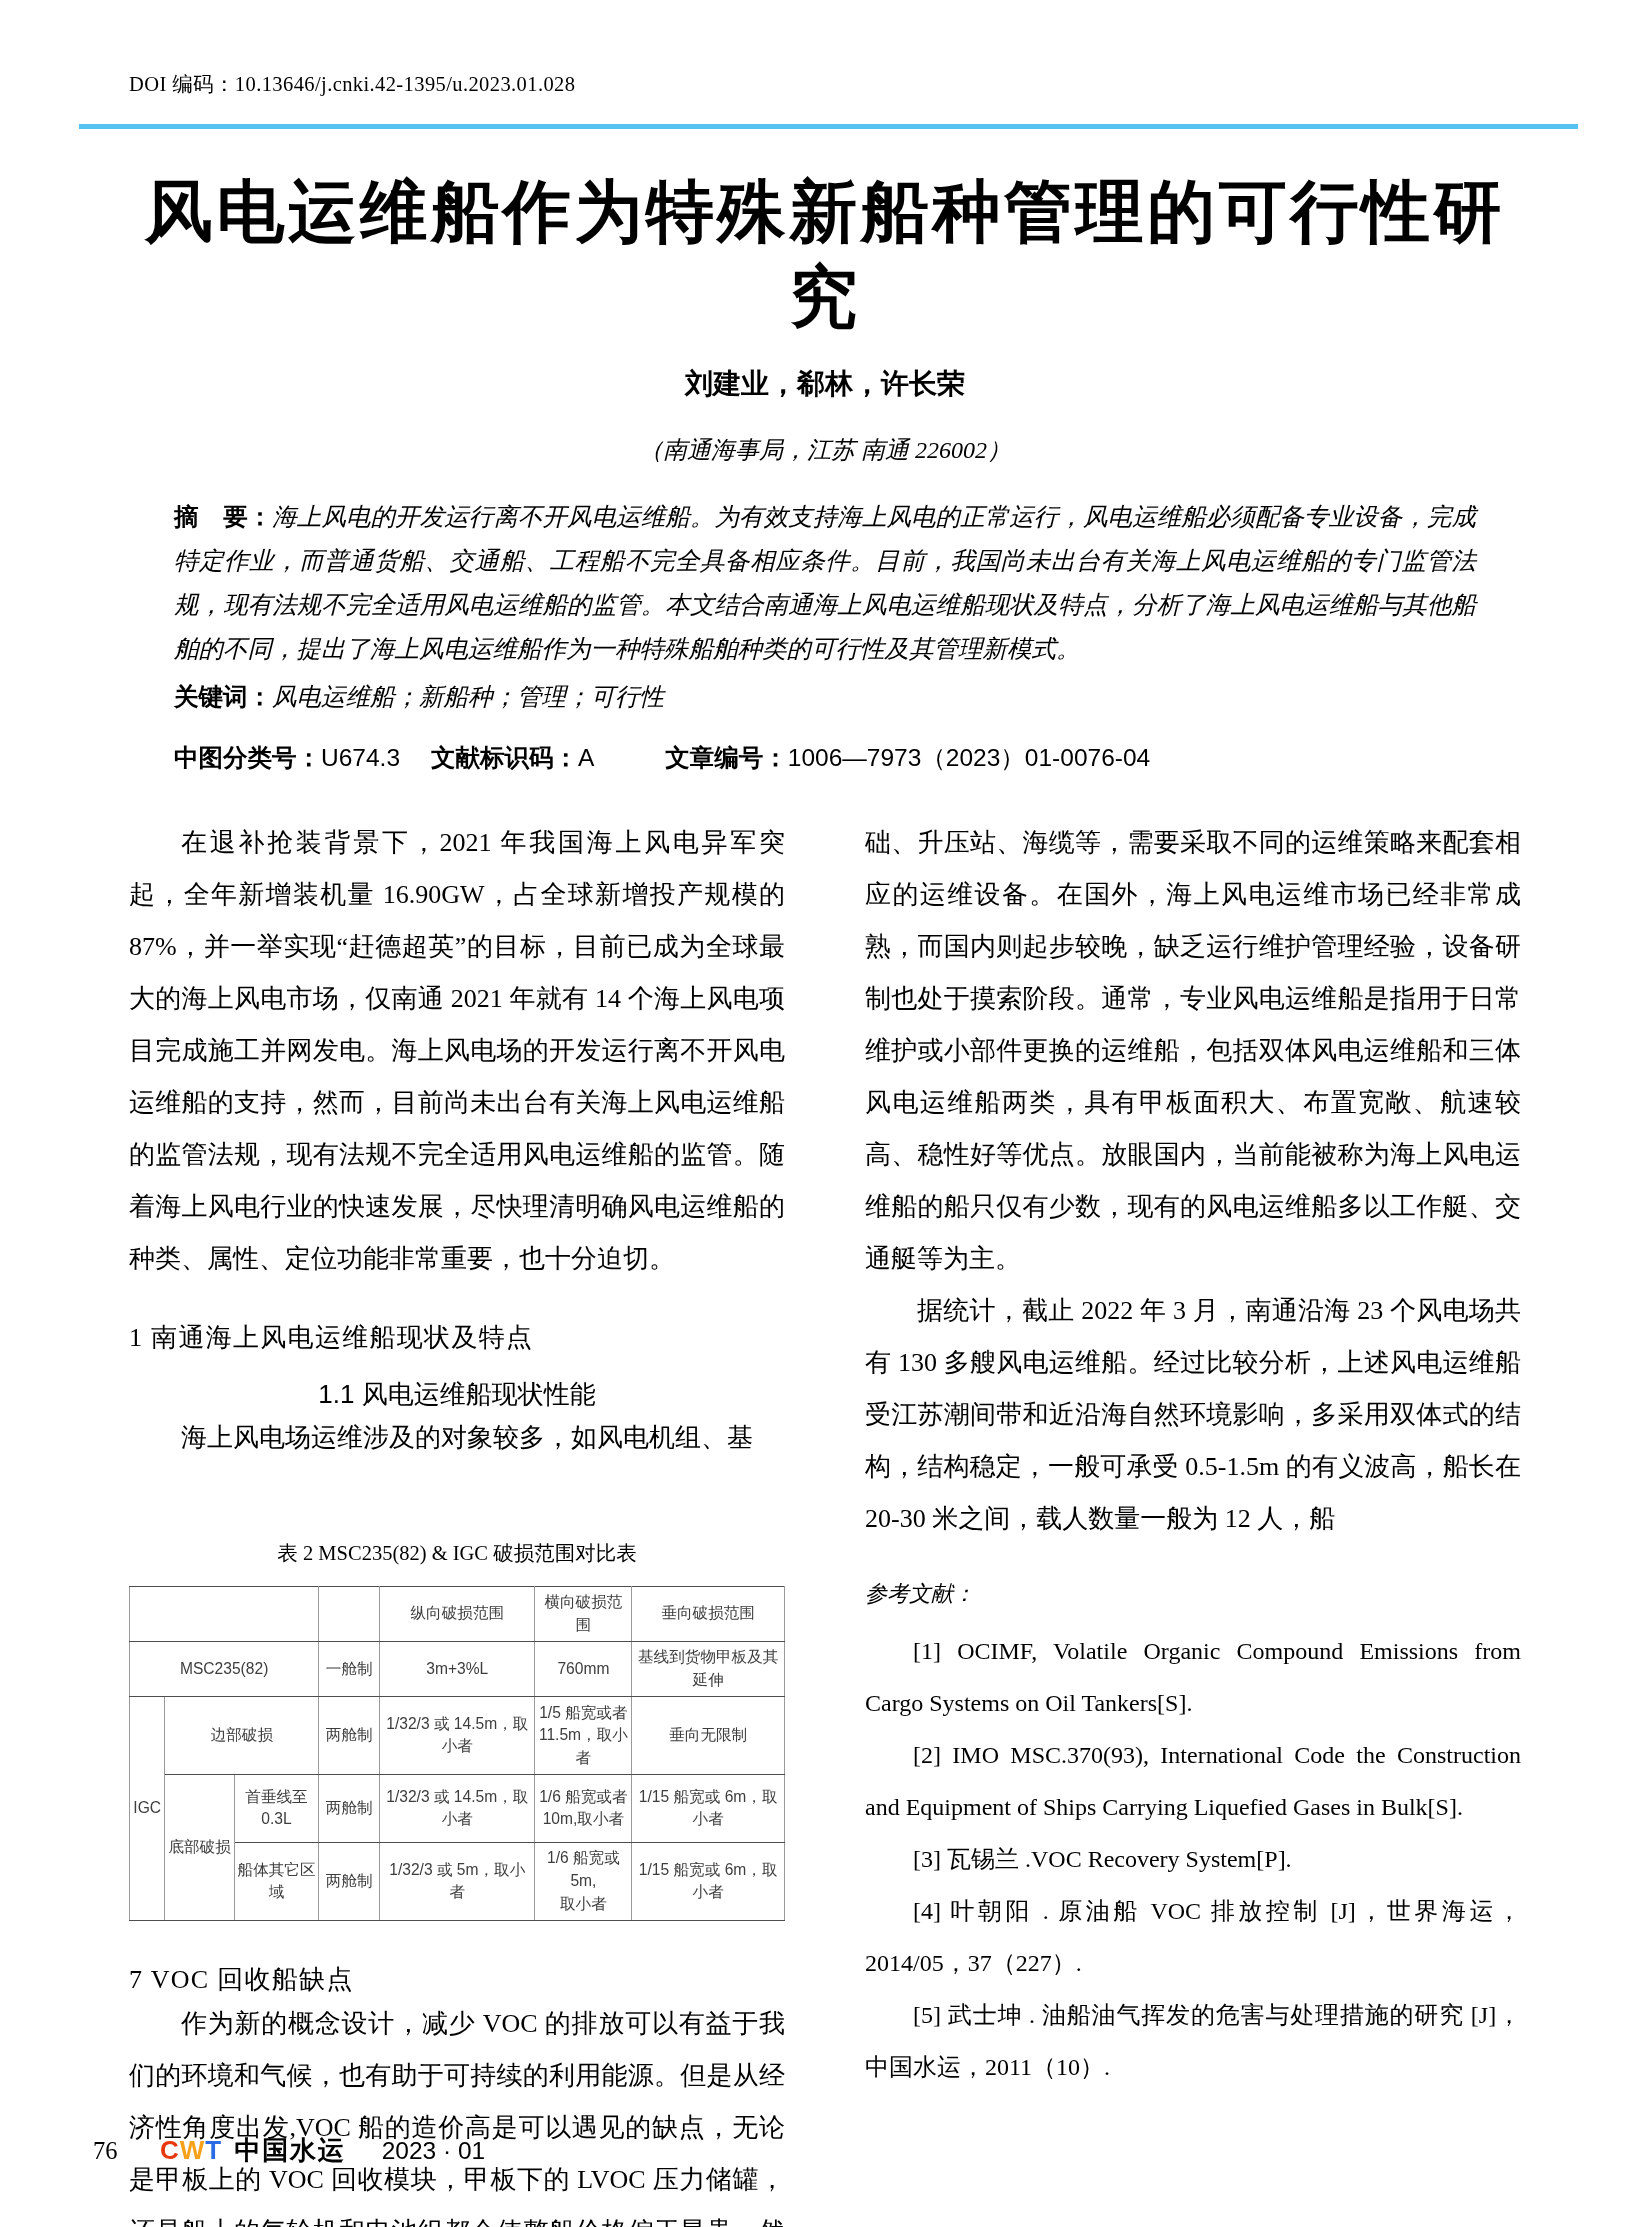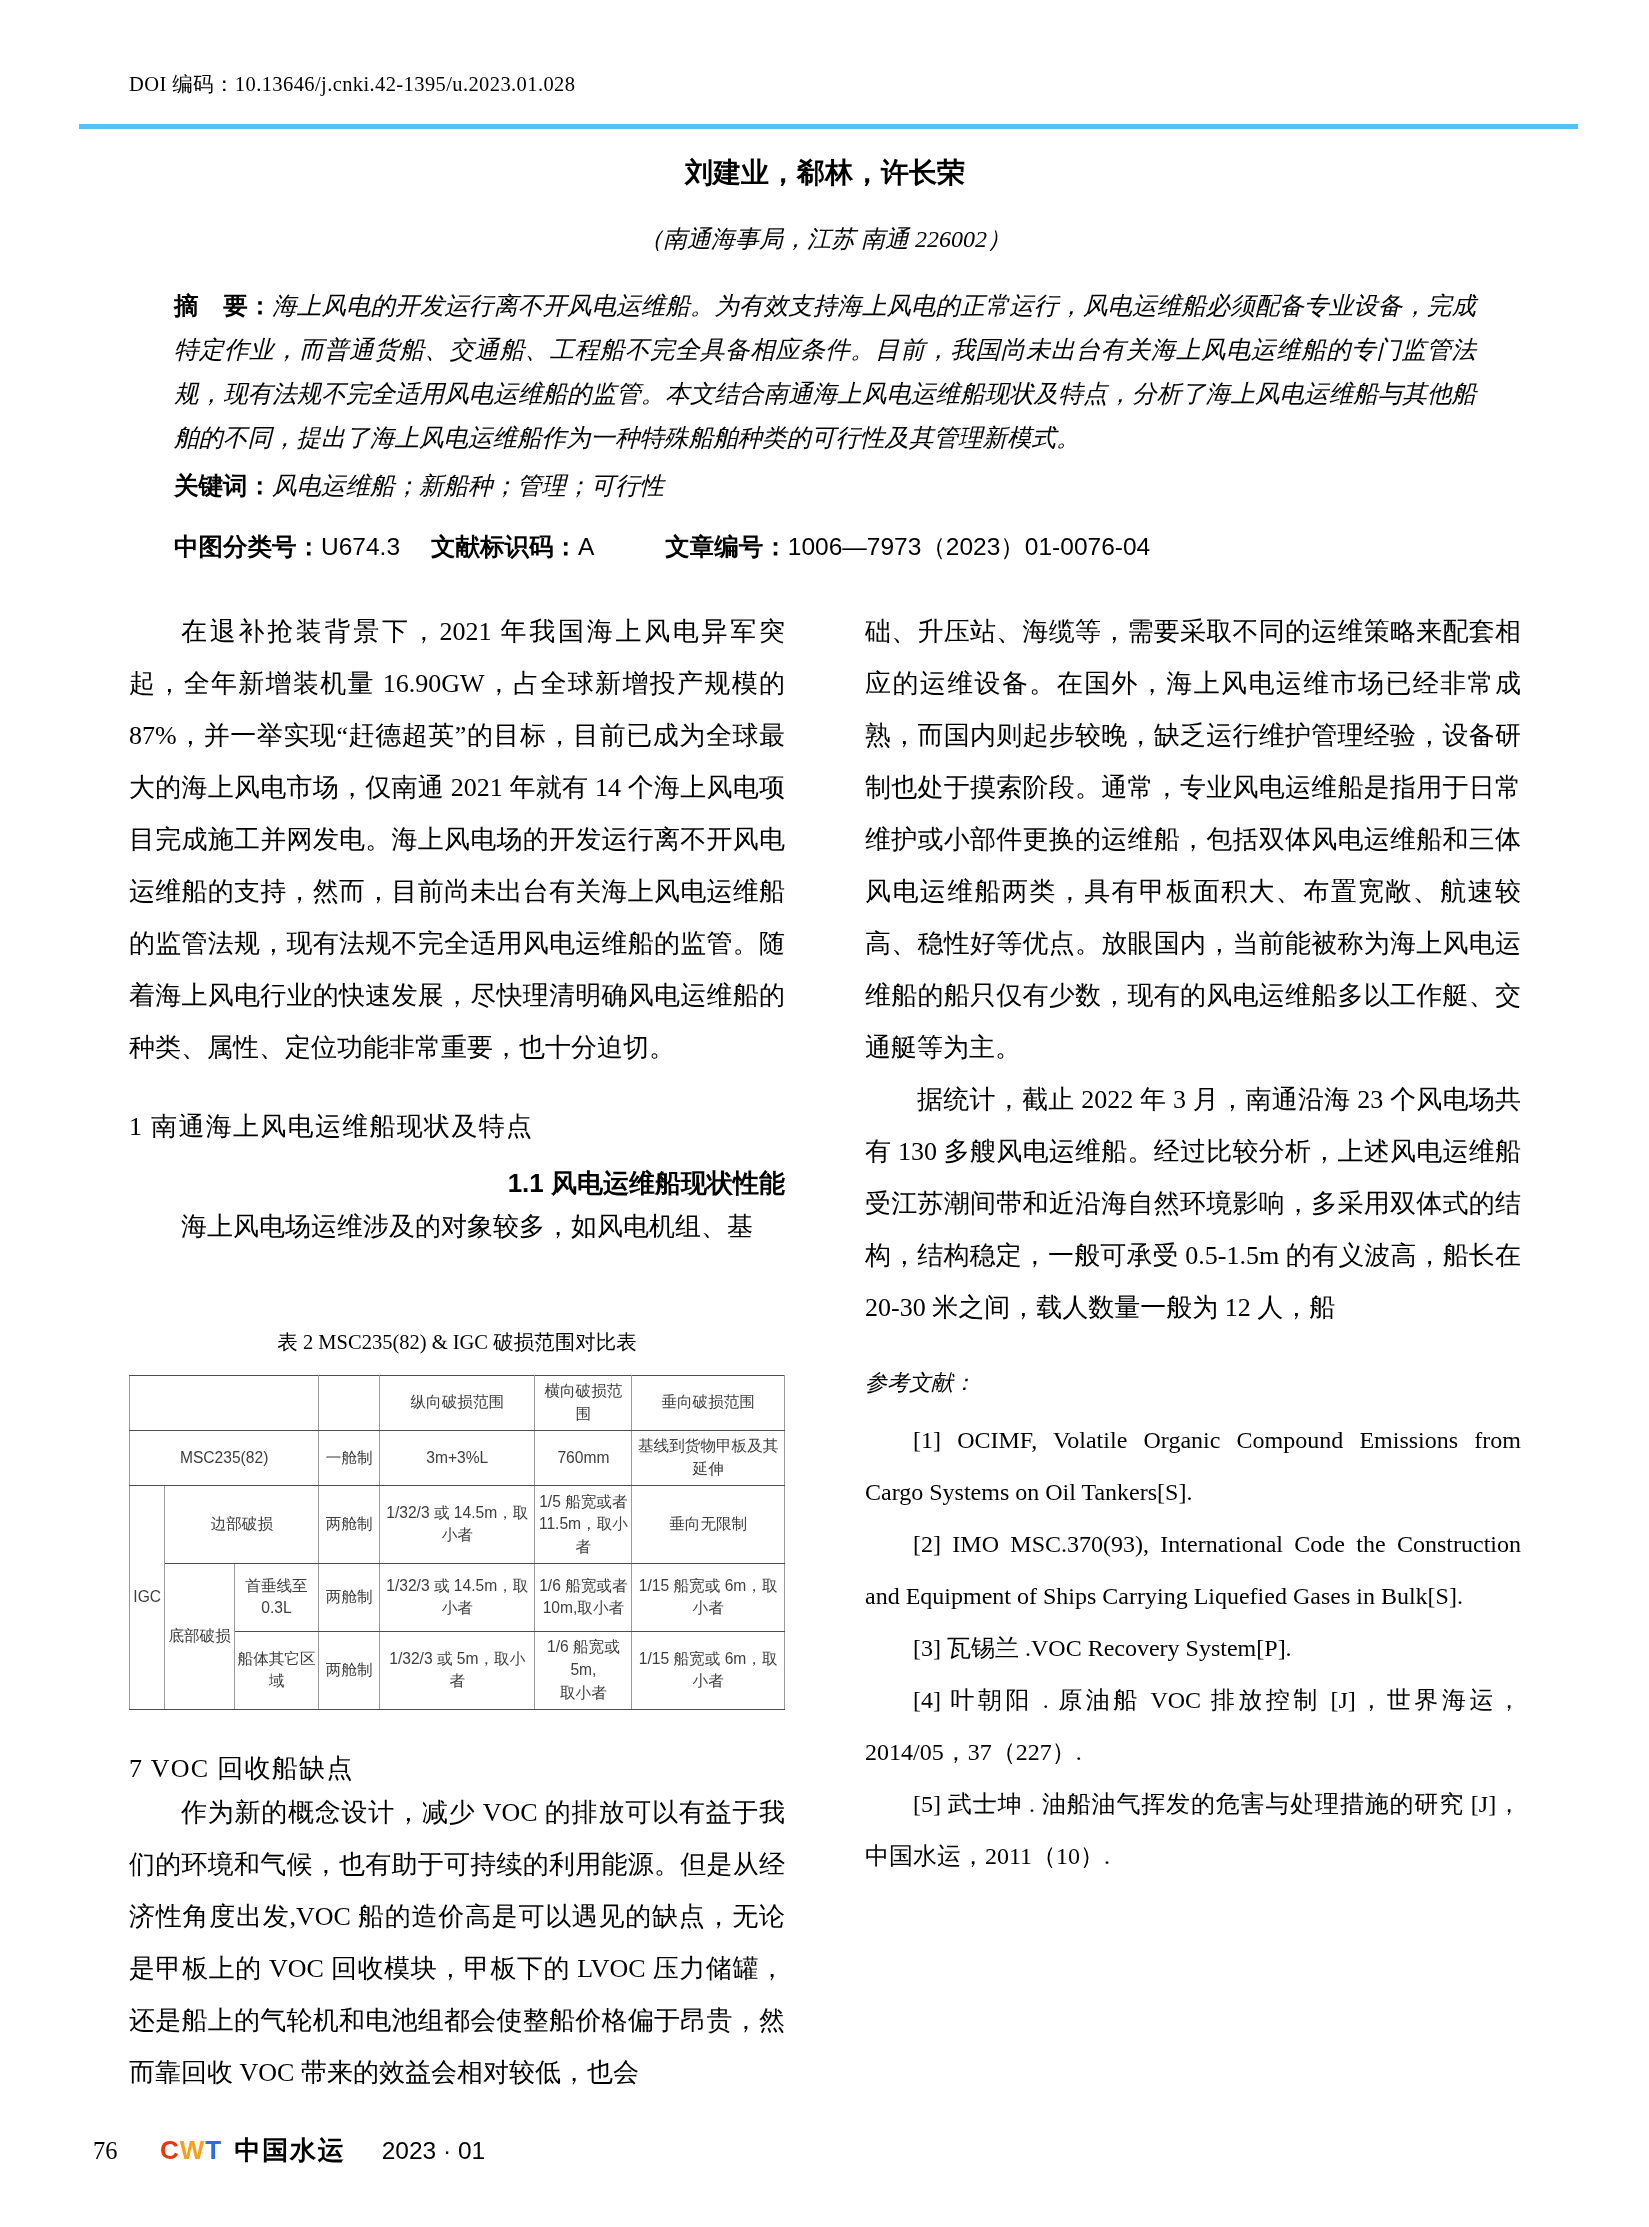--- a/index.html
+++ b/index.html
@@ -39,21 +39,21 @@
   .clcline .val{font-weight:normal;margin-right:31px;}
   .clcline .val.wide{margin-right:71px;}
 
   .columns{margin-top:41px;display:flex;gap:80px;align-items:flex-start;}
   .col{flex:1;min-width:0;font-size:26px;line-height:52px;text-align:justify;}
   .col p{margin:0;}
   .indent{text-indent:2em;}
 
   .sec-kai{font-size:26px;line-height:36px;letter-spacing:1.3px;margin-top:35px;text-align:left;}
   .sec-bold{
-    font-size:26px;line-height:36px;font-weight:bold;margin-top:19.6px;text-align:right;
+    font-size:26px;line-height:36px;font-weight:normal;margin-top:19.6px;text-align:center;
     font-family:"Liberation Sans","DejaVu Sans",sans-serif;
   }
   .after-sec{margin-top:17px;}
 
   .tbl-title{margin-top:76px;text-align:center;font-size:20.5px;line-height:27px;}
   table.cmp{
     margin-top:18.7px;width:100%;border-collapse:collapse;
     font-family:"Liberation Sans","DejaVu Sans",sans-serif;
     font-size:15.6px;line-height:1.45;color:#3d3d3d;text-align:center;border-radius:27px;
   }
@@ -97,20 +97,21 @@
 </head>
 <body>
 
 <div class="page">
   <div class="content">
 
     <div class="doi">DOI 编码：10.13646/j.cnki.42-1395/u.2023.01.028</div>
 
     <div class="rule"></div>
 
+    <h1 class="title" style="margin-bottom:0;">风电运维船作为特殊新船种管理的可行性研究</h1>
 
     <div class="authors">刘建业，郗林，许长荣</div>
 
     <div class="affiliation">（南通海事局，江苏 南通 226002）</div>
 
     <p class="abstract meta-block"><span class="meta-label">摘　要：</span><span class="kai">海上风电的开发运行离不开风电运维船。为有效支持海上风电的正常运行，风电运维船必须配备专业设备，完成特定作业，而普通货船、交通船、工程船不完全具备相应条件。目前，我国尚未出台有关海上风电运维船的专门监管法规，现有法规不完全适用风电运维船的监管。本文结合南通海上风电运维船现状及特点，分析了海上风电运维船与其他船舶的不同，提出了海上风电运维船作为一种特殊船舶种类的可行性及其管理新模式。</span></p>
 
     <p class="keywords meta-block"><span class="meta-label">关键词：</span><span class="kai">风电运维船；新船种；管理；可行性</span></p>
 
     <p class="clcline meta-block"><span class="meta-label">中图分类号：</span><span class="val">U674.3</span><span class="meta-label">文献标识码：</span><span class="val wide">A</span><span class="meta-label">文章编号：</span><span class="val">1006—7973（2023）01-0076-04</span></p>

